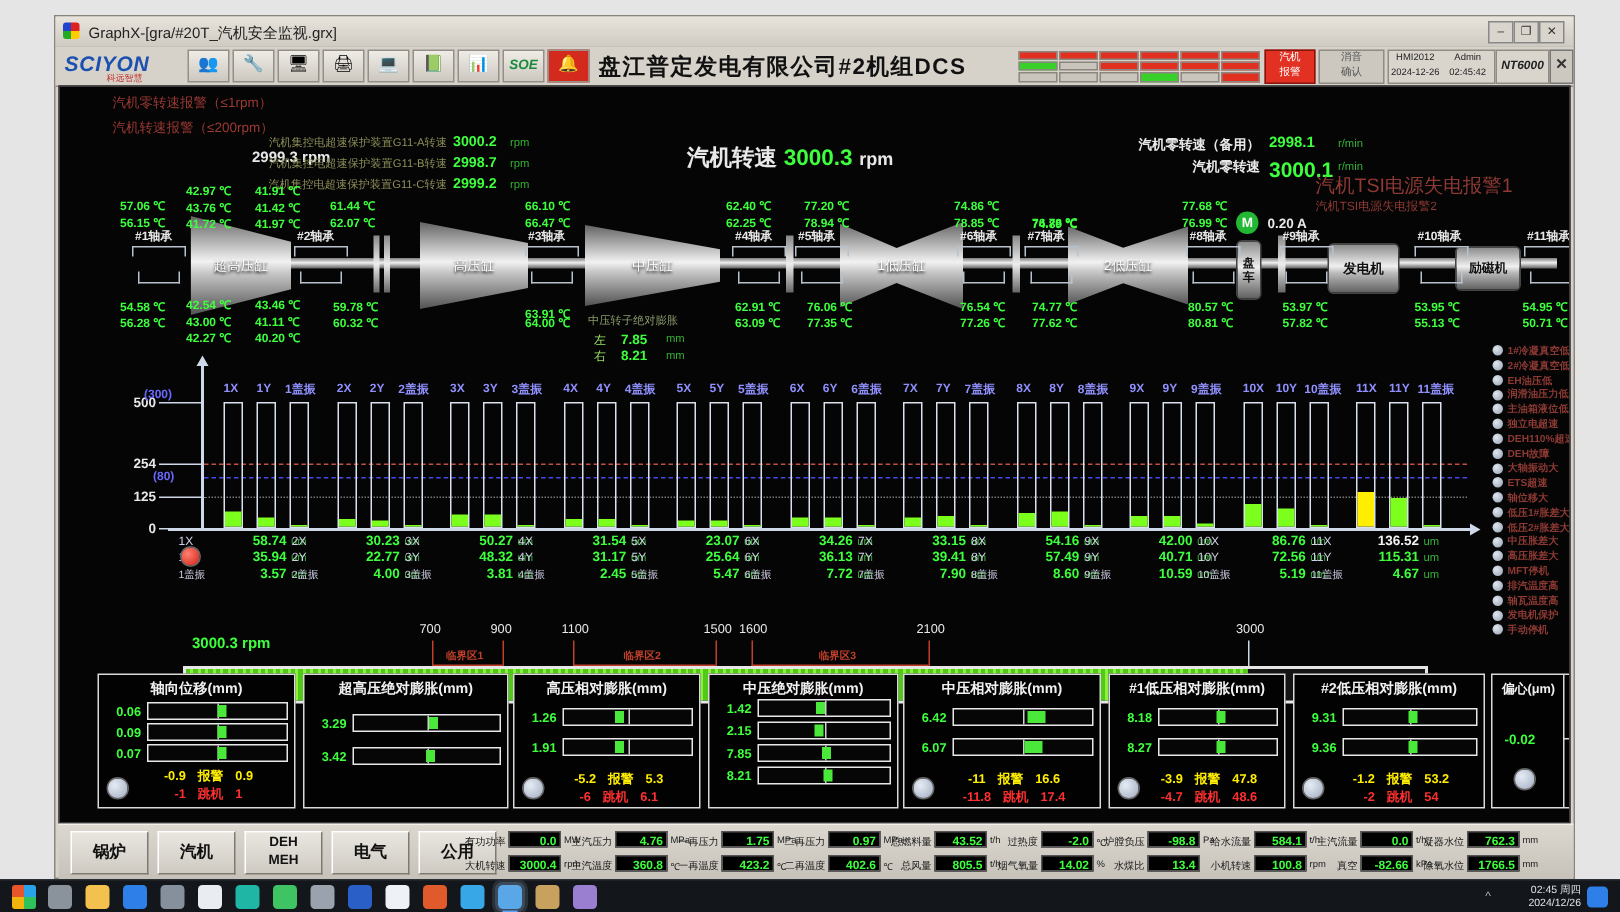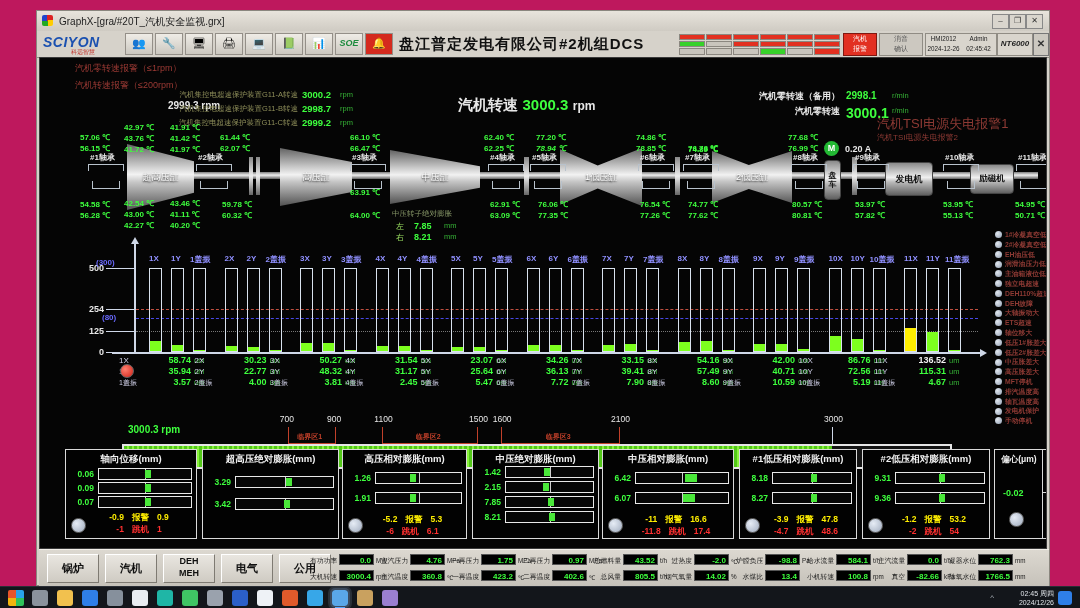--- a/index.html
+++ b/index.html
@@ -1,17 +1,17 @@
 <!DOCTYPE html>
 <html><head>
 <meta charset="utf-8">
 <style>
   html,body{margin:0;padding:0;background:#000;}
   body{font-family:"Liberation Sans",sans-serif;}
-  .photo{position:relative;width:1080px;height:608px;background:#be185d;overflow:hidden;}
+  .photo{position:relative;width:1080px;height:608px;background:#e5e5e5;overflow:hidden;}
   .a{position:absolute;}
   .win{position:absolute;left:36px;top:10px;width:1014px;height:576px;background:#d6d2ca;border:1px solid #8a867e;box-sizing:border-box;}
   #titlebar{position:absolute;left:0;top:0;width:100%;height:20px;background:linear-gradient(180deg,#e8e4dc,#cfcbc3);border-bottom:1px solid #9a968e;}
   #tb-appicon{position:absolute;left:5px;top:4px;width:11px;height:11px;border-radius:2px;background:conic-gradient(#d22 0 25%,#fc0 0 50%,#2a2 0 75%,#24c 0 100%);}
   #tb-title{position:absolute;left:22px;top:4px;font-size:10px;color:#222;}
   .wctl{position:absolute;top:3px;width:15px;height:13px;background:#d9d5cd;border:1px solid #888;font-size:8px;line-height:12px;text-align:center;color:#333;}
   #toolbar{position:absolute;left:0;top:20px;width:100%;height:26px;background:#d6d2ca;border-bottom:1px solid #938f87;}
   #logo-main{position:absolute;left:6px;top:3px;font-size:14px;font-weight:bold;font-style:italic;color:#1a50b0;letter-spacing:.5px;}
   #logo-sub{position:absolute;left:34px;top:17px;font-size:6px;color:#c03028;}
   .tbico{width:26px;height:20px;margin-right:2px;background:linear-gradient(180deg,#efece6,#ccc8c0);border:1px solid #948f88;text-align:center;line-height:19px;font-size:11px;overflow:hidden;}
@@ -225,34 +225,34 @@
           <div class="ped" style="left: 160px;"></div>
           <div class="tmp" style="left: 180px; top: 74px;">61.44 ℃</div>
           <div class="tmp" style="left: 180px; top: 85px;">62.07 ℃</div>
           <div class="tmp" style="left: 182px; top: 141px;">59.78 ℃</div>
           <div class="tmp" style="left: 182px; top: 152px;">60.32 ℃</div>
           <div class="brgl" style="left: 312px; top: 94px;">#3轴承</div>
           <div class="brk" style="left: 310px; top: 106px;"></div>
           <div class="ped" style="left: 314px;"></div>
           <div class="tmp" style="left: 310px; top: 74px;">66.10 ℃</div>
           <div class="tmp" style="left: 310px; top: 85px;">66.47 ℃</div>
-          <div class="tmp" style="left: 310px; top: 129px;">63.91 ℃</div>
+          <div class="tmp" style="left: 310px; top: 146px;">63.91 ℃</div>
           <div class="tmp" style="left: 310px; top: 152px;">64.00 ℃</div>
           <div class="brgl" style="left: 450px; top: 94px;">#4轴承</div>
           <div class="brk" style="left: 448px; top: 106px;"></div>
           <div class="ped" style="left: 452px;"></div>
           <div class="tmp" style="left: 444px; top: 74px;">62.40 ℃</div>
           <div class="tmp" style="left: 444px; top: 85px;">62.25 ℃</div>
           <div class="tmp" style="left: 450px; top: 141px;">62.91 ℃</div>
           <div class="tmp" style="left: 450px; top: 152px;">63.09 ℃</div>
           <div class="brgl" style="left: 492px; top: 94px;">#5轴承</div>
           <div class="brk" style="left: 490px; top: 106px;"></div>
           <div class="ped" style="left: 494px;"></div>
           <div class="tmp" style="left: 496px; top: 74px;">77.20 ℃</div>
-          <div class="tmp" style="left: 496px; top: 85px; font-style: italic;">78.94 ℃</div>
+          <div class="tmp" style="left: 496px; top: 85px;">78.94 ℃</div>
           <div class="tmp" style="left: 498px; top: 141px;">76.06 ℃</div>
           <div class="tmp" style="left: 498px; top: 152px;">77.35 ℃</div>
           <div class="brgl" style="left: 600px; top: 94px;">#6轴承</div>
           <div class="brk" style="left: 598px; top: 106px;"></div>
           <div class="ped" style="left: 602px;"></div>
           <div class="tmp" style="left: 596px; top: 74px;">74.86 ℃</div>
           <div class="tmp" style="left: 596px; top: 85px;">78.85 ℃</div>
           <div class="tmp" style="left: 600px; top: 141px;">76.54 ℃</div>
           <div class="tmp" style="left: 600px; top: 152px;">77.26 ℃</div>
           <div class="brgl" style="left: 645px; top: 94px;">#7轴承</div>

